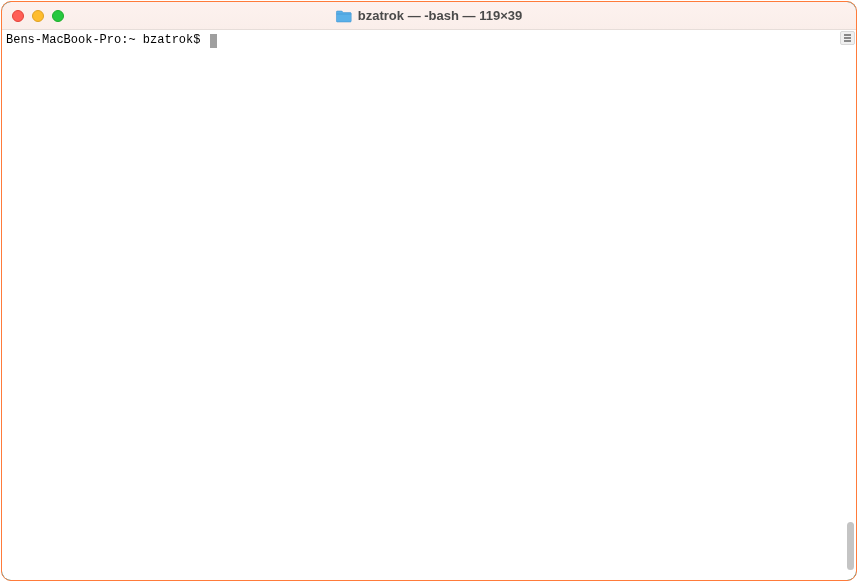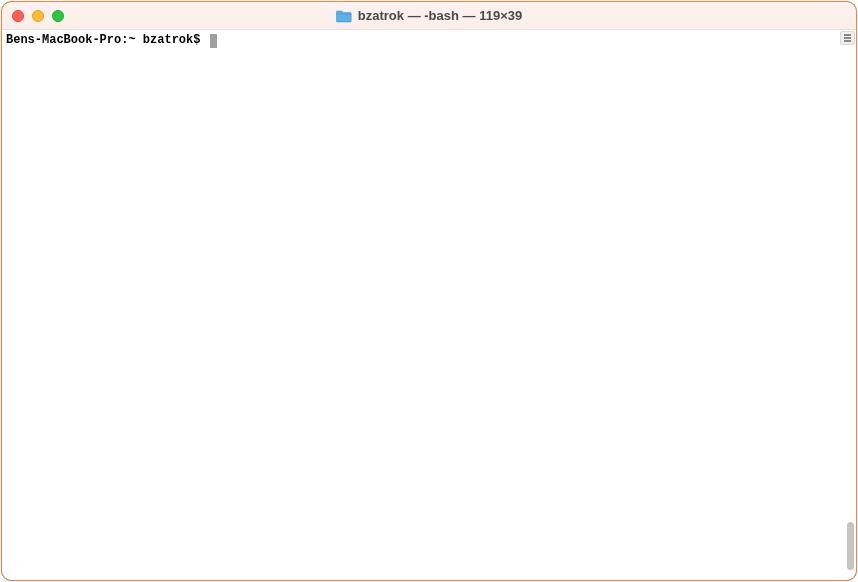--- a/index.html
+++ b/index.html
@@ -86,21 +86,20 @@
     
     .terminal-body {
       flex: 1;
       background: #ffffff;
       position: relative;
       font-family: "SF Mono", Menlo, Monaco, "Courier New", monospace;
       font-size: 12px;
       line-height: 15px;
       color: #000000;
       padding: 3px 4px;
-      font-weight: bold;
     }
     
     .prompt-line {
       display: flex;
       align-items: center;
       white-space: pre;
     }
     
     .cursor {
       display: inline-block;

